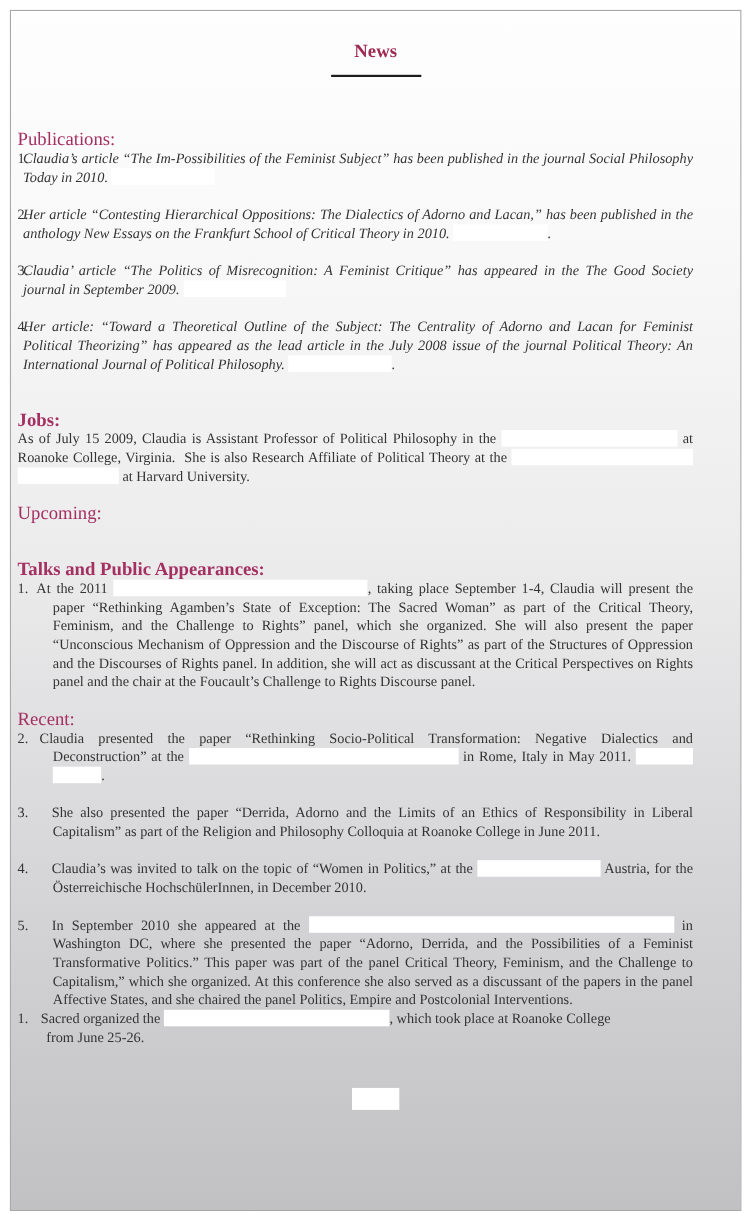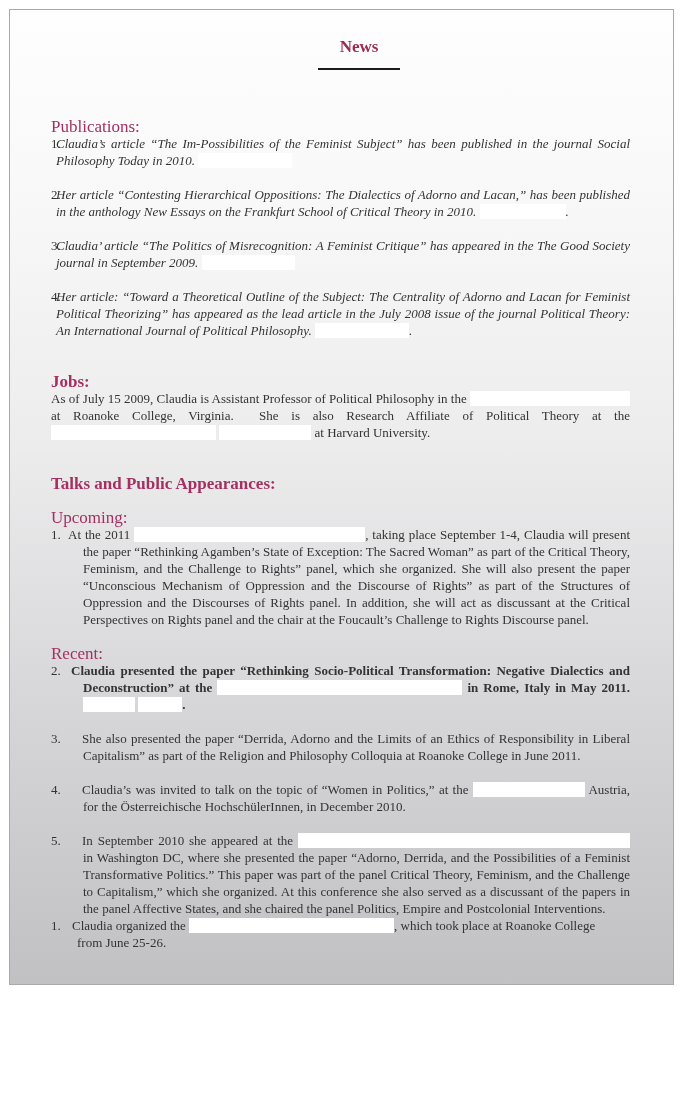--- a/index.html
+++ b/index.html
@@ -1,26 +1,25 @@
 <!DOCTYPE html>
 <html><head>
 <meta charset="utf-8">
 <style>
   html, body { margin: 0; padding: 0; background: #ffffff; }
   .page {
     position: relative;
     box-sizing: border-box;
     width: 665px;
-    height: 976px;
+    height: 1092px;
     margin: 9px 0 0 9px;
     border: 1px solid #a8a8a8;
     background: linear-gradient(180deg, #fefefe 0%, #f8f8f8 20%, #ececed 45%, #d6d6d8 72%, #c1c1c3 100%);
     font-family: "Liberation Serif", serif;
     overflow: hidden;
-    padding-left: 35px;
   }
   .title {
     margin: 27px 0 0 0;
     text-align: center;
     font-size: 17px;
     line-height: 19px;
     font-weight: bold;
     color: #9c2a52;
   }
   .rule {
@@ -38,21 +37,21 @@
   .body-text {
     color: #333333;
     font-size: 13px;
     line-height: 17px;
     text-align: justify;
   }
   .li { position: relative; }
   .li .num { position: absolute; left: 0; top: 0; }
   .t-pub  { margin-left: 5px; text-indent: 0; font-style: italic; }
   .t-up1  { margin-left: 32px; text-indent: -15px; }
-  .t-re2  { margin-left: 32px; text-indent: -12px; font-weight: bold; }
+  .t-re2  { margin-left: 32px; text-indent: -12px; }
   .t-re   { margin-left: 32px; text-indent: -1px; }
   .t-ot1  { margin-left: 26px; text-indent: -5px; }
   .redact {
     display: inline-block;
     background: #ffffff;
     height: 15px;
     vertical-align: -3px;
   }
   .mt0  { margin-top: 0; }
   .mt17 { margin-top: 17px; }
@@ -93,23 +92,23 @@
     </div>
 
     <div class="li body-text mt17">
       <span class="num">4.</span>
       <div class="t-pub"><span>Her article: “Toward a Theoretical Outline of the Subject: The Centrality of Adorno and Lacan for Feminist Political Theorizing” has appeared as the lead article in the July 2008 issue of the journal Political Theory: An International Journal of Political Philosophy. </span><span class="redact" style="width:94px"></span><span>.</span></div>
     </div>
 
     <div class="sec mt34">Jobs:</div>
     <div class="body-text mt0"><span>As of July 15 2009, Claudia is Assistant Professor of Political Philosophy in the </span><span class="redact" style="width:160px"></span><span> at Roanoke College, Virginia.&nbsp; She is also Research Affiliate of Political Theory at the </span><span class="redact" style="width:165px"></span> <span class="redact" style="width:92px"></span><span> at Harvard University.</span></div>
 
+    <div class="sec mt17">Upcoming:</div>
+
     <div class="sec mt34">Talks and Public Appearances:</div>
-
-    <div class="sec mt17">Upcoming:</div>
     <div class="li body-text mt0">
       <span class="num">1.</span>
       <div class="t-up1"><span>At the 2011 </span><span class="redact" style="width:231px"></span><span>, taking place September 1-4, Claudia will present the paper “Rethinking Agamben’s State of Exception: The Sacred Woman” as part of the Critical Theory, Feminism, and the Challenge to Rights” panel, which she organized. She will also present the paper “Unconscious Mechanism of Oppression and the Discourse of Rights” as part of the Structures of Oppression and the Discourses of Rights panel. In addition, she will act as discussant at the Critical Perspectives on Rights panel and the chair at the Foucault’s Challenge to Rights Discourse panel.</span></div>
     </div>
 
     <div class="sec mt17">Recent:</div>
 
     <div class="li body-text mt0">
       <span class="num">2.</span>
       <div class="t-re2"><span>Claudia presented the paper “Rethinking Socio-Political Transformation: Negative Dialectics and Deconstruction” at the </span><span class="redact" style="width:245px"></span><span> in Rome, Italy in May 2011. </span><span class="redact" style="width:52px"></span> <span class="redact" style="width:44px"></span><span>.</span></div>
@@ -125,20 +124,20 @@
       <div class="t-re"><span>Claudia’s was invited to talk on the topic of “Women in Politics,” at the </span><span class="redact" style="width:112px"></span><span> Austria, for the Österreichische HochschülerInnen, in December 2010.</span></div>
     </div>
 
     <div class="li body-text mt17">
       <span class="num">5.</span>
       <div class="t-re"><span>In September 2010 she appeared at the </span><span class="redact" style="width:332px"></span><span> in Washington DC, where she presented the paper “Adorno, Derrida, and the Possibilities of a Feminist Transformative Politics.” This paper was part of the panel Critical Theory, Feminism, and the Challenge to Capitalism,” which she organized. At this conference she also served as a discussant of the papers in the panel Affective States, and she chaired the panel Politics, Empire and Postcolonial Interventions.</span></div>
     </div>
 
     <div class="li body-text mt0">
       <span class="num">1.</span>
-      <div class="t-ot1" style="text-align:left;"><span>Claudia organized the </span><span class="redact" style="width:205px"></span><span>, which took place at Roanoke College</span><br><span>from June 25-26.</span></div>
+      <div class="t-ot1" style="text-align:left;"><span>Sacred organized the </span><span class="redact" style="width:205px"></span><span>, which took place at Roanoke College</span><br><span>from June 25-26.</span></div>
     </div>
 
   </div>
 
   <div class="home-box"></div>
 
 </div>
 
 </body></html>

